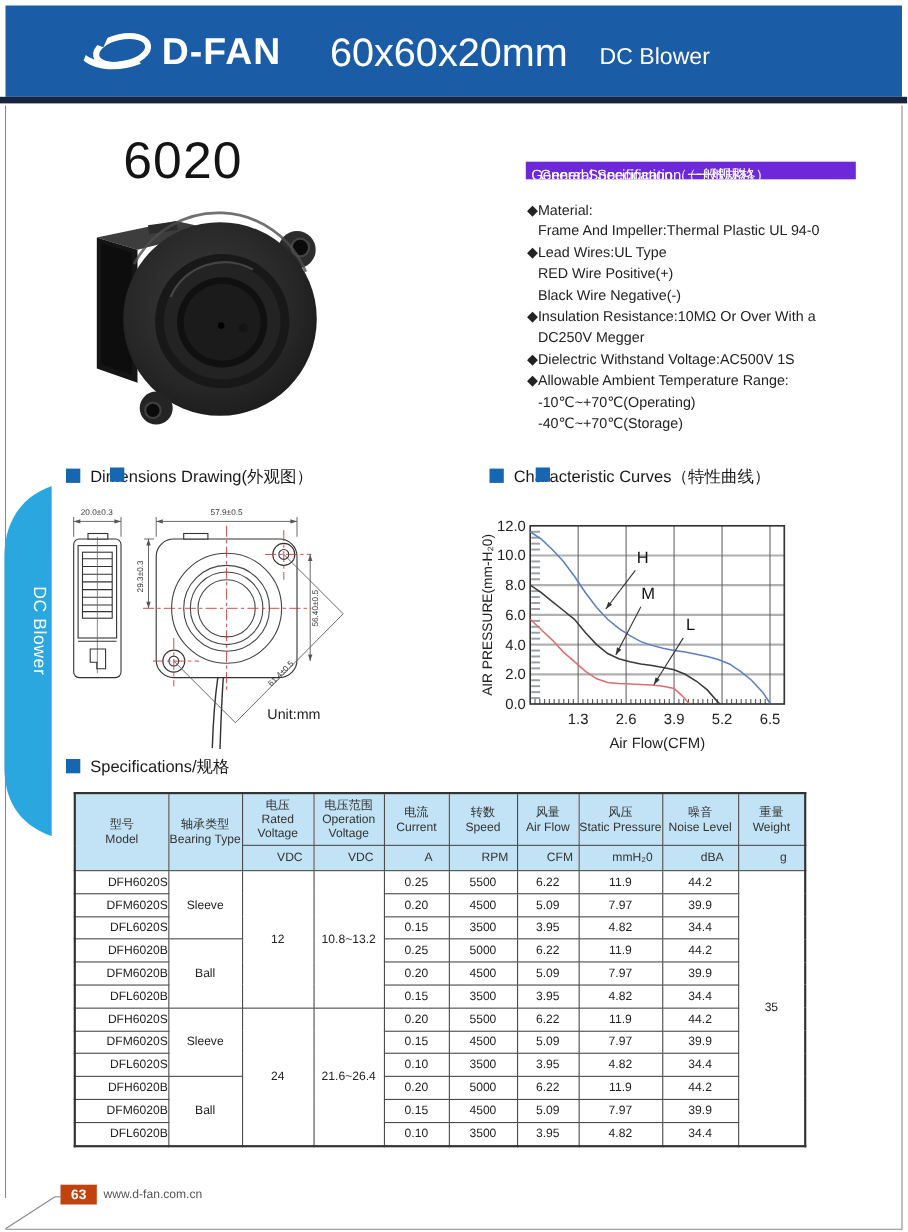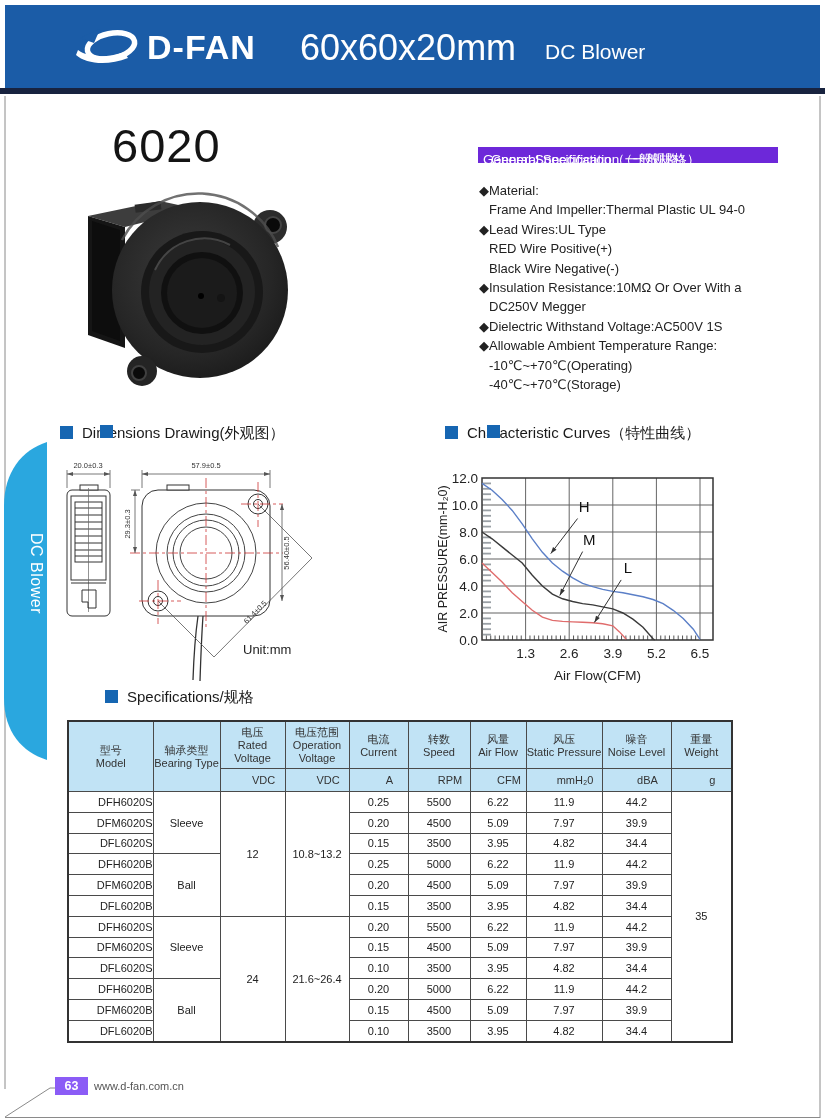--- a/index.html
+++ b/index.html
@@ -37,21 +37,21 @@
   .spec-table{border:2px solid #333;}
   .spec-table thead th{background:#c1e3f5;font-weight:400;color:#333;}
   .spec-table .h-cn{font-size:11px;line-height:14px;}
   .spec-table .h-en{font-size:11px;line-height:13px;}
   .spec-table .units th{height:22px;font-size:11px;padding-left:22px;}
   .spec-table tbody td{height:19.8px;font-size:11px;color:#222;}
   .spec-table tbody td.cell-model{text-align:right;padding-left:9px;}
   .row1 th{height:46px;}
   
   .notes{position:absolute;left:64px;top:1051px;width:740px;font-size:10.8px;color:#333;white-space:nowrap;}
-  .pageno{position:absolute;left:55px;top:1077px;width:33px;height:18px;background:#8b5cf6;color:#fff;
+  .pageno{position:absolute;left:55px;top:1077px;width:33px;height:18px;background:#c2410c;color:#fff;
           font-size:12.5px;font-weight:bold;text-align:center;line-height:18px;}
   .site{position:absolute;left:94px;top:1080px;font-size:11px;color:#555;}
   .frame{position:absolute;left:0;top:0;pointer-events:none;}
 </style>
 </head>
 <body>
 
 <div class="page">
 
   <svg class="frame" width="825" height="1120">
@@ -312,21 +312,21 @@
       <text transform="translate(12,109) rotate(-90)" text-anchor="middle" font-size="12.5" fill="#222" font-family="Liberation Sans, DejaVu Sans, sans-serif">AIR PRESSURE(mm-H₂0)</text>
     </svg>
 
   <div class="side-tab">
     <svg width="48" height="330" viewBox="0 0 48 330">
       <path d="M47,6 C22,14 4,36 4,70 L4,262 C4,296 22,316 47,324 Z" fill="#2aa7df"></path>
       <text transform="translate(31,97) rotate(90)" font-size="16" fill="#fff" letter-spacing="0.5" font-family="Liberation Sans, DejaVu Sans, sans-serif">DC Blower</text>
     </svg>
   </div>
 
-  <div class="sec" style="left:60px;top:688px;margin-left:45px;">
+  <div class="sec" style="left:60px;top:688px;">
     <span class="bullet"></span><span>Specifications/规格</span>
   </div>
 
   <table class="spec-table">
     <colgroup>
       <col style="width:85px">
         <col style="width:67px">
         <col style="width:65px">
         <col style="width:64px">
       <col style="width:59px">

